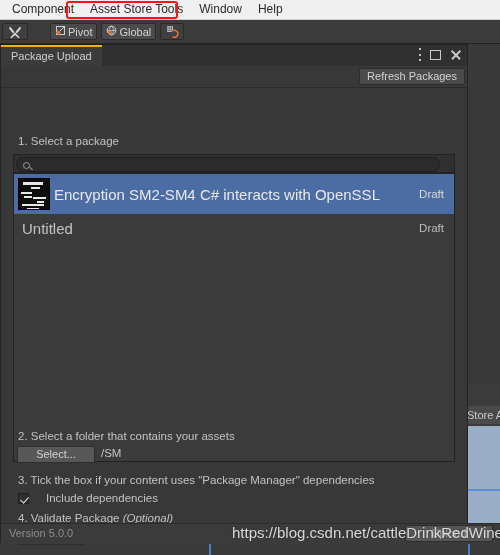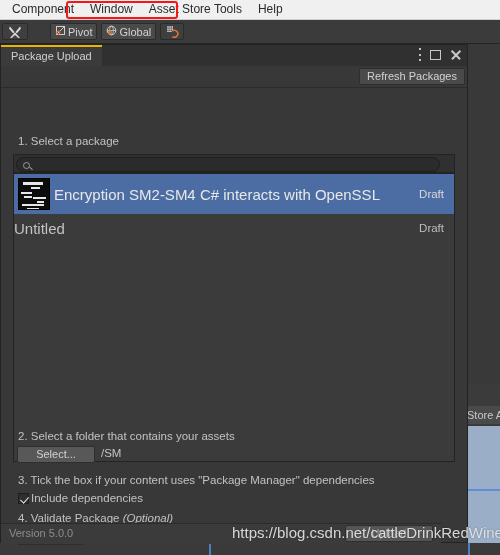--- a/index.html
+++ b/index.html
@@ -324,21 +324,21 @@
     display: block;
   }
   .pkg-name {
     margin-left: 4px;
     color: #e8e8e8;
     font-size: 15px;
     white-space: nowrap;
     overflow: hidden;
   }
   .pkg-row.plain .pkg-name {
-    margin-left: 0;
+    margin-left: 8px;
     color: #c2c2c2;
   }
   .pkg-status {
     position: absolute;
     right: 10px;
     color: #d8d8d8;
     font-size: 11.5px;
   }
   .pkg-row.plain .pkg-status { color: #bdbdbd; }
 
@@ -364,21 +364,21 @@
     font-size: 11.5px;
   }
 
   
   .lbl-step3 { position: absolute; left: 17px; top: 386px; }
   .chk-wrap {
     position: absolute;
     left: 17px; top: 404px;
     display: flex;
     align-items: flex-end;
-    gap: 2px;
+    gap: 17px;
   }
   .chk-box {
     width: 11px; height: 11px;
     background: #2e2e2e;
     border: 1px solid #1e1e1e;
     position: relative;
     box-sizing: border-box;
   }
   .chk-box::after {
     content: "";
@@ -408,21 +408,21 @@
     font-size: 11px;
     line-height: 15px;
     text-align: center;
     box-sizing: border-box;
   }
 
   
   .win-footer {
     position: absolute;
     left: 0; top: 478px;
-    width: 440px; height: 20px;
+    width: 500px; height: 20px;
     background: #3b3b3b;
     border-top: 1px solid #2b2b2b;
   }
   .version-txt {
     position: absolute;
     left: 8px; top: 3px;
     color: #8d8d8d;
     font-size: 11px;
   }
   .btn-upload {
@@ -458,22 +458,22 @@
 <div class="bg-panel-dark"></div>
 <div class="bg-mute">Store A</div>
 <div class="bg-game-view"></div>
 <div class="bg-game-line"></div>
 <div class="bg-bottom-strip"></div>
 <div class="bg-tick" style="left:209px"></div>
 <div class="bg-tick" style="left:468px"></div>
 
 <div class="menubar">
   <span class="menu-item first">Component</span>
+  <span class="menu-item">Asset Store Tools</span>
   <span class="menu-item">Window</span>
-  <span class="menu-item">Asset Store Tools</span>
   <span class="menu-item">Help</span>
   <div class="menu-ring"></div>
 </div>
 
 <div class="toolbar">
   <div class="tb-btn tb-tools">
     <svg width="14" height="14" viewBox="0 0 14 14" aria-hidden="true">
       <path d="M2 1.5 L6.5 7 L5.2 8.4 L1 3.5 Z" fill="#d8d8d8"></path>
       <path d="M12 1.5 L7.5 7 L8.8 8.4 L13 3.5 Z" fill="#d8d8d8"></path>
       <path d="M2.2 12.5 L7 7.6 L8.2 8.9 L3.4 13.2 Z" fill="#d8d8d8"></path>

